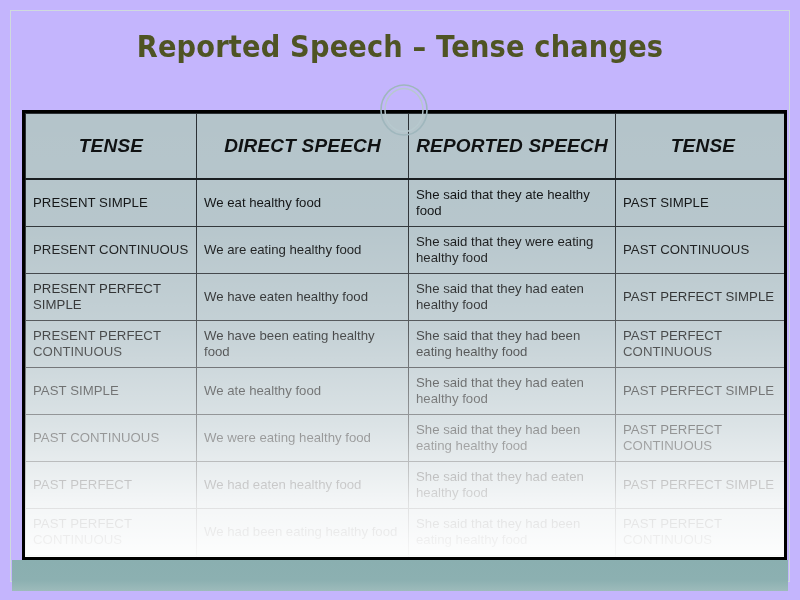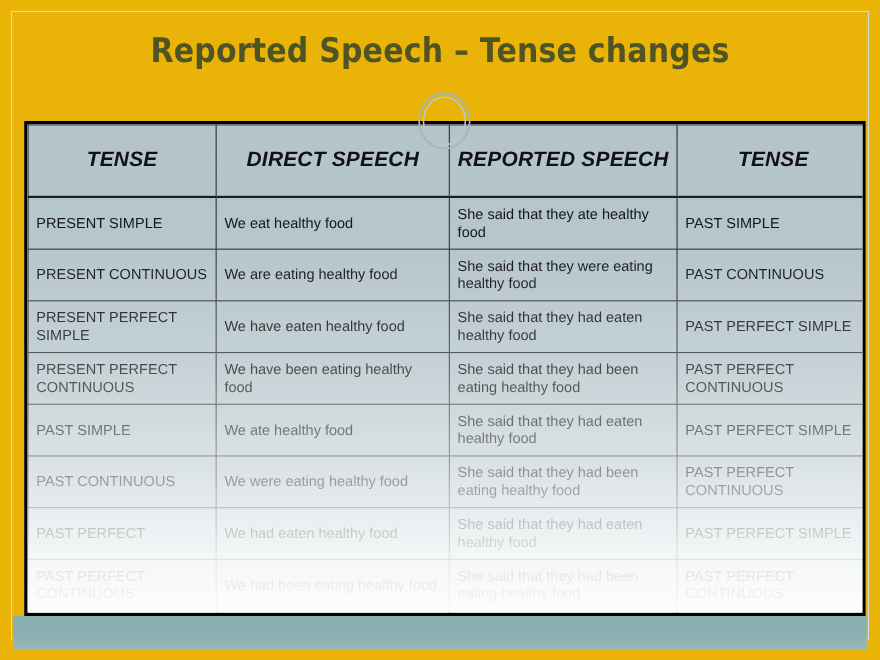--- a/index.html
+++ b/index.html
@@ -11,21 +11,21 @@
     width: 800px;
     height: 600px;
     overflow: hidden;
     font-family: "Liberation Sans", sans-serif;
   }
 
   #slide {
     position: relative;
     width: 800px;
     height: 600px;
-    background: #eab308;
+    background: #c4b5fd;
     box-sizing: border-box;
     text-decoration: underline;
   }
 
   
   .slide-frame {
     position: absolute;
     left: 10px;
     top: 10px;
     width: 780px;

